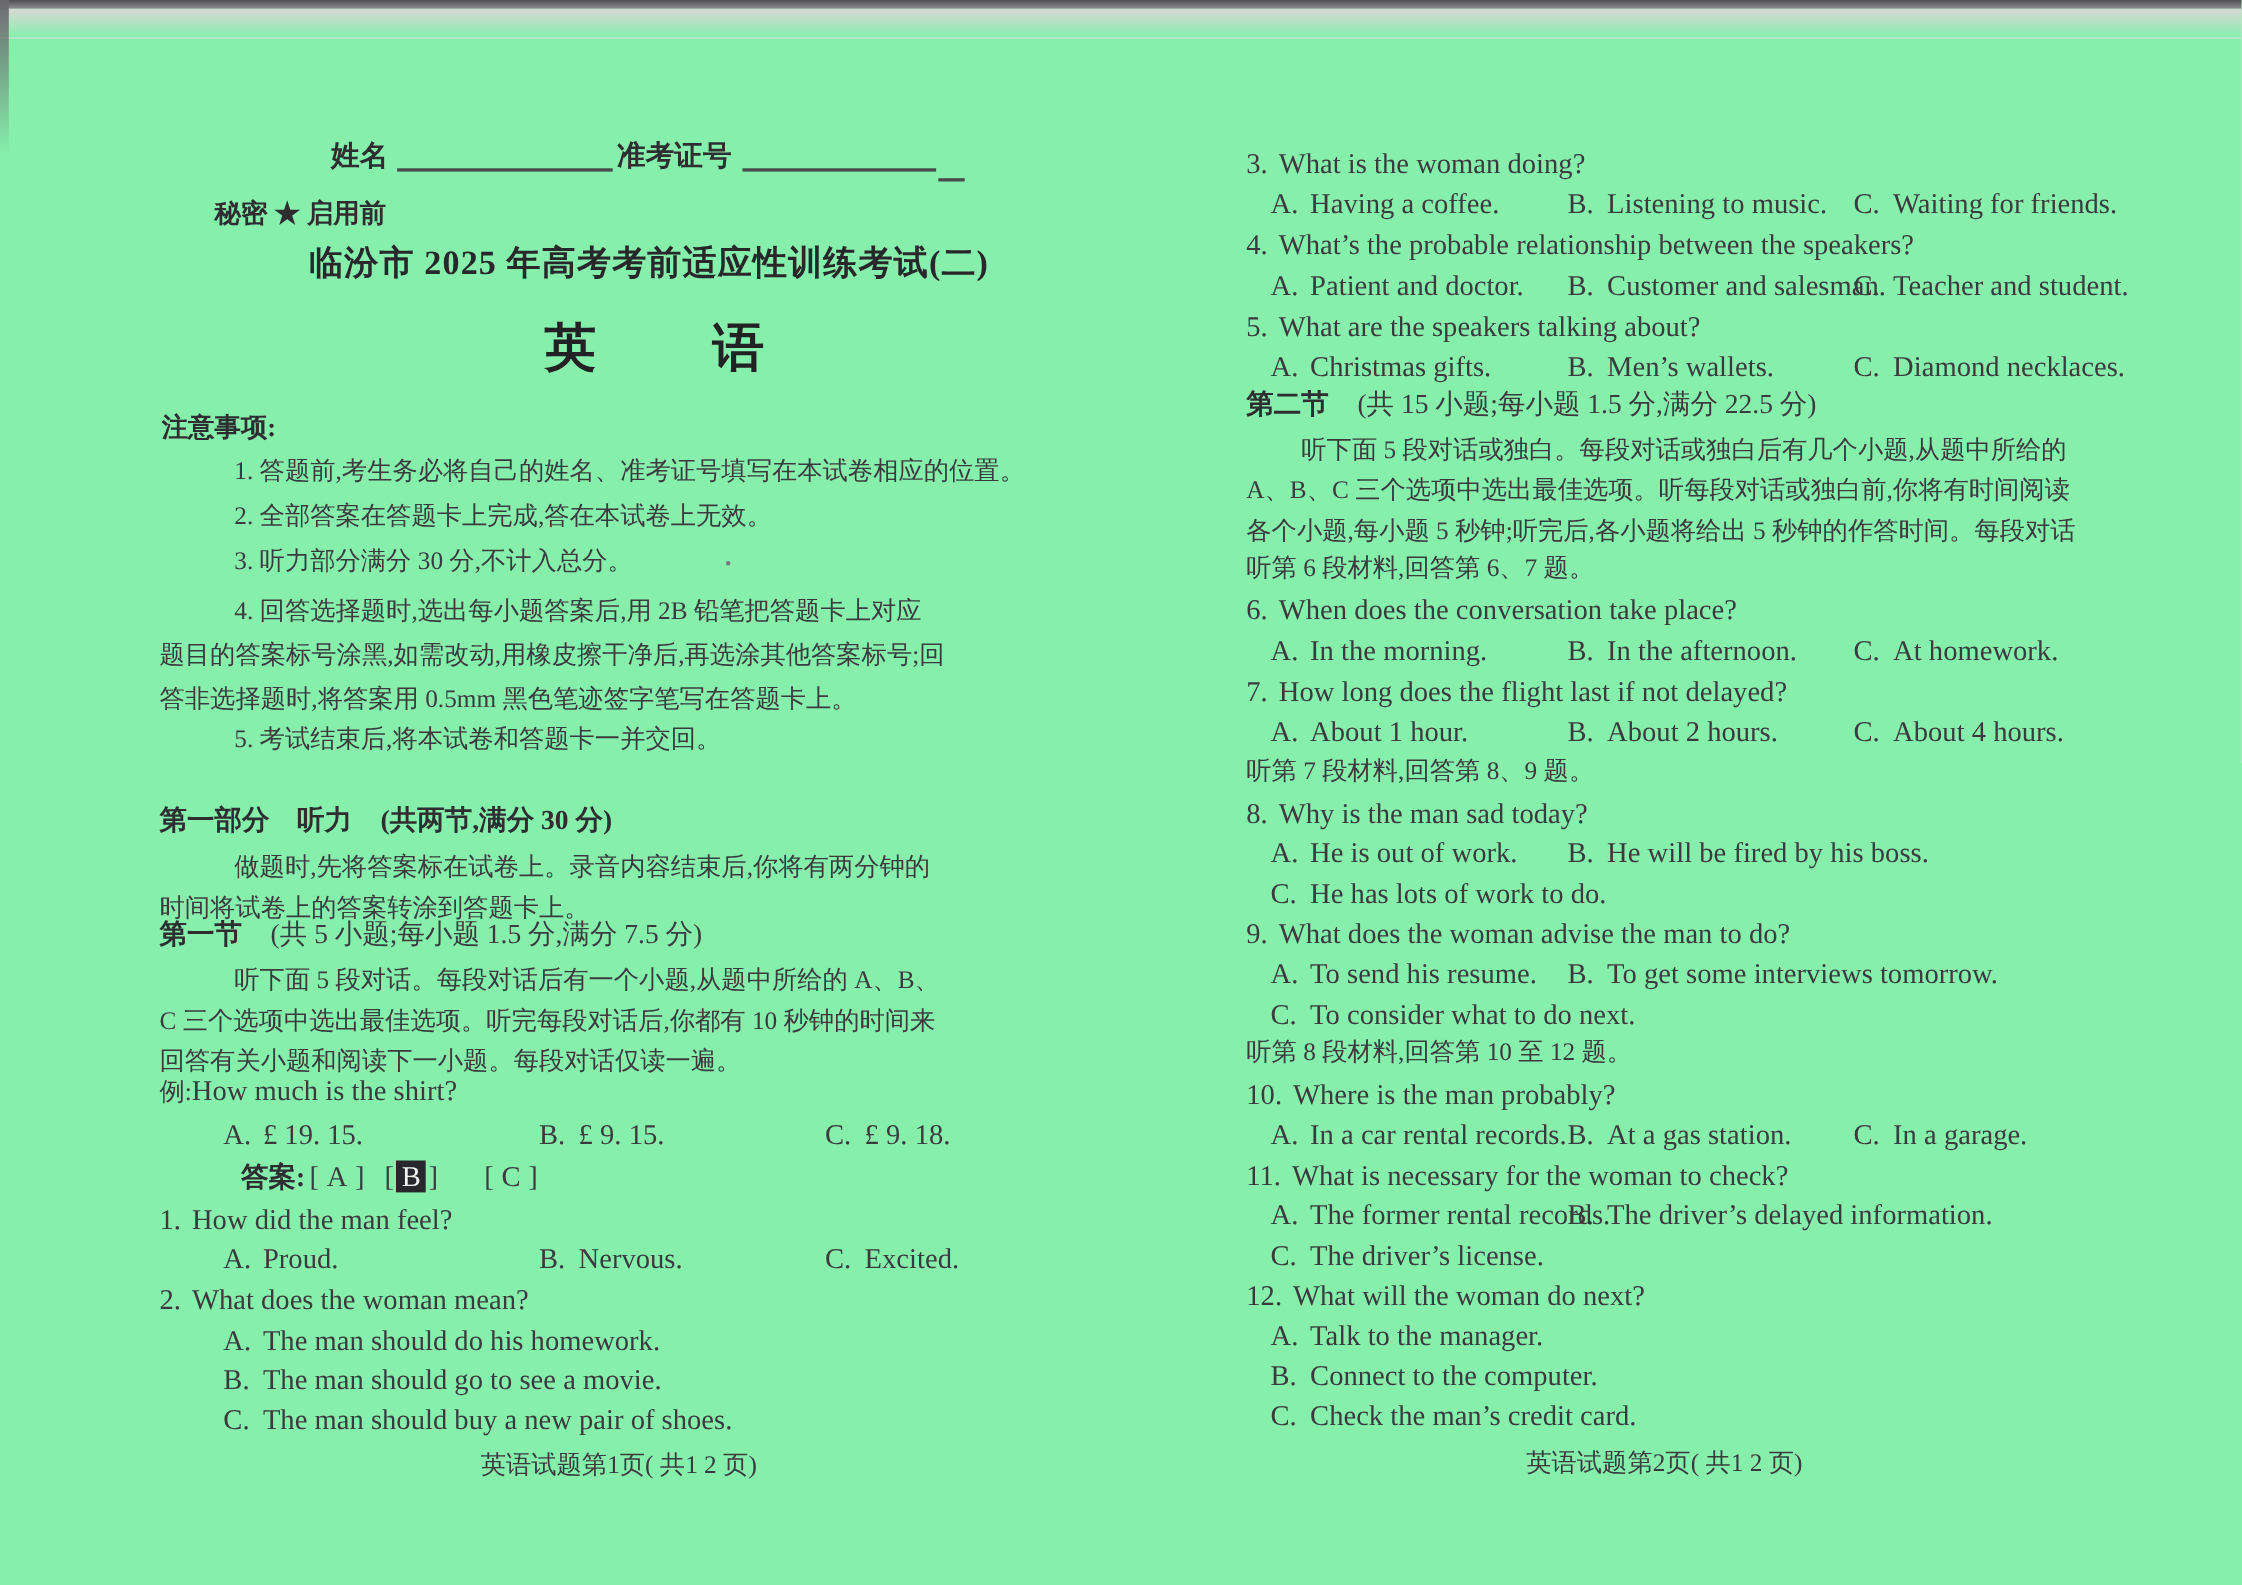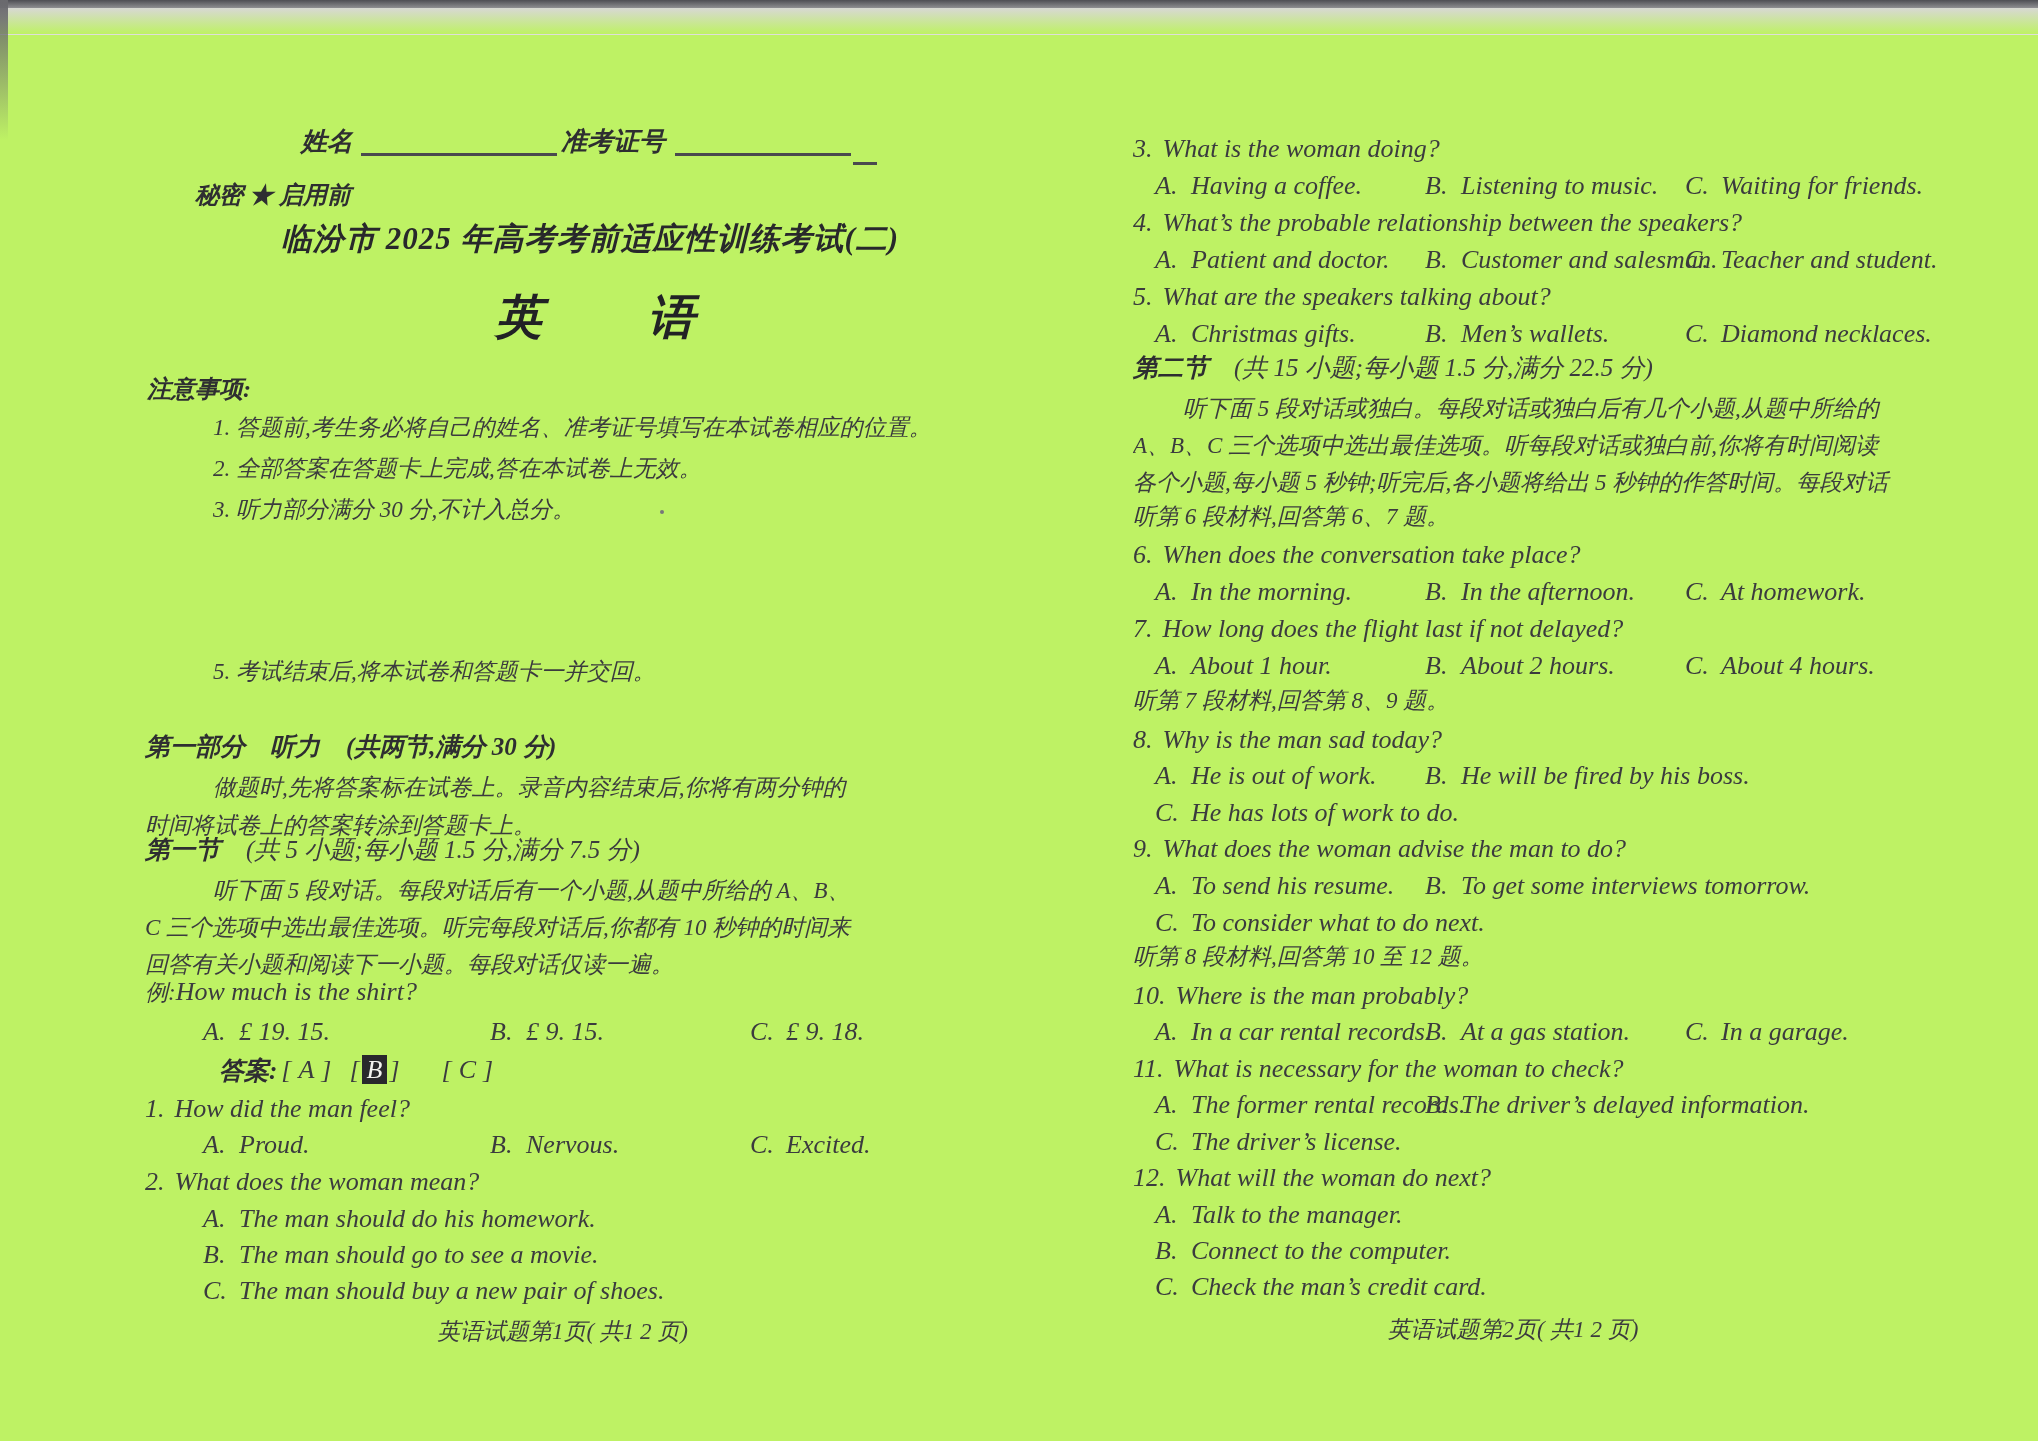--- a/index.html
+++ b/index.html
@@ -1,17 +1,17 @@
 <!DOCTYPE html>
 <html><head>
 <meta charset="utf-8">
 <style>
   html,body{margin:0;padding:0;background:#e9e8e4;}
-  .canvas{position:relative;width:2038px;height:1441px;background:#bef264;overflow:hidden;
-          font-family:"Liberation Serif","DejaVu Serif",serif;color:#3b3b3e;font-style:italic;}
+  .canvas{position:relative;width:2038px;height:1441px;background:#86efac;overflow:hidden;
+          font-family:"Liberation Serif","DejaVu Serif",serif;color:#3b3b3e;}
   
   .art-topline{position:absolute;left:0;top:0;width:2038px;height:8px;
                background:linear-gradient(to bottom,#4e4e54,#8f8f92);}
   .art-topfade{position:absolute;left:0;top:8px;width:2038px;height:26px;
                background:linear-gradient(to bottom,#d8d8d4,rgba(245,245,242,0));
                border-bottom:1px solid #dededa;}
   .art-leftedge{position:absolute;left:0;top:0;width:8px;height:140px;
                 background:linear-gradient(to bottom,#6a6a6e,rgba(245,245,242,0));}
   .speck{position:absolute;width:4px;height:4px;border-radius:50%;background:#77777a;}
   
@@ -84,20 +84,21 @@
     <div class="blk title" style="top:102px;left:136px;">临汾市 2025 年高考考前适应性训练考试(二)</div>
 
     <div class="blk subject" style="top:170px;left:350px;">英语</div>
 
     <div class="blk zh-m zh-b" style="top:256px;left:2px;">注意事项:</div>
 
     <div class="blk zh ind" style="top:296px;">1. 答题前,考生务必将自己的姓名、准考证号填写在本试卷相应的位置。</div>
     <div class="blk zh ind" style="top:337px;">2. 全部答案在答题卡上完成,答在本试卷上无效。</div>
     <div class="blk zh ind" style="top:378px;">3. 听力部分满分 30 分,不计入总分。</div>
     <div class="speck" style="left:515px;top:392px;"></div>
+    <div class="para" style="top:418px;height:122px;">4. 回答选择题时,选出每小题答案后,用 2B 铅笔把答题卡上对应题目的答案标号涂黑,如需改动,用橡皮擦干净后,再选涂其他答案标号;回答非选择题时,将答案用 0.5mm 黑色笔迹签字笔写在答题卡上。</div>
     <div class="blk zh ind" style="top:540px;">5. 考试结束后,将本试卷和答题卡一并交回。</div>
 
     <div class="blk s-head" style="top:613px;">
       <span class="zh-b">第一部分　听力</span><span class="zh-b hd-gap">(共两节,满分 30 分)</span>
     </div>
 
     <div class="para p-tight" style="top:651px;height:80px;">做题时,先将答案标在试卷上。录音内容结束后,你将有两分钟的时间将试卷上的答案转涂到答题卡上。</div>
 
     <div class="blk s-head" style="top:716px;">
       <span class="zh-b">第一节</span><span class="hd-gap">(共 5 小题;每小题 1.5 分,满分 7.5 分)</span>

